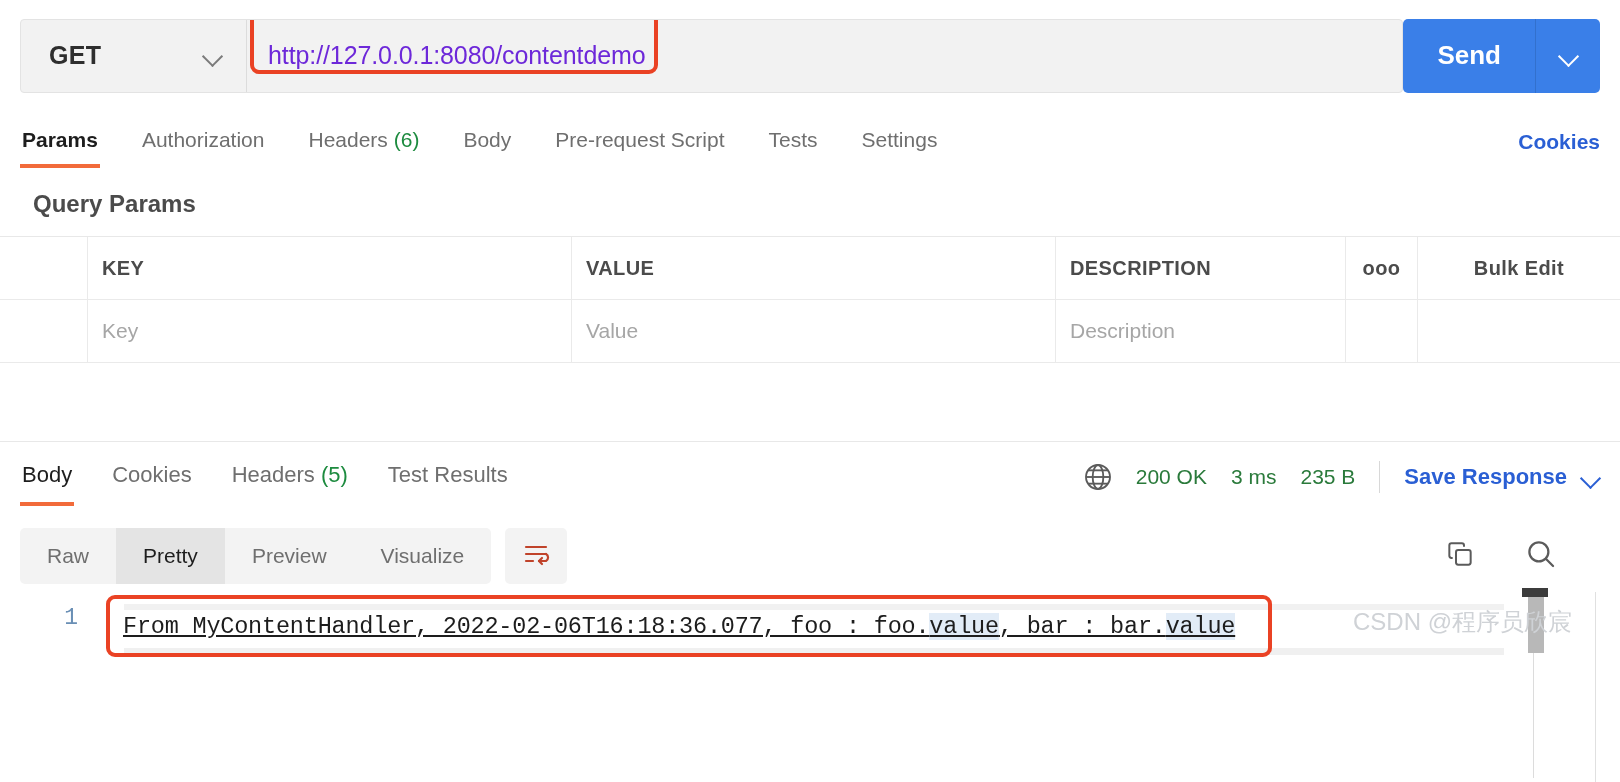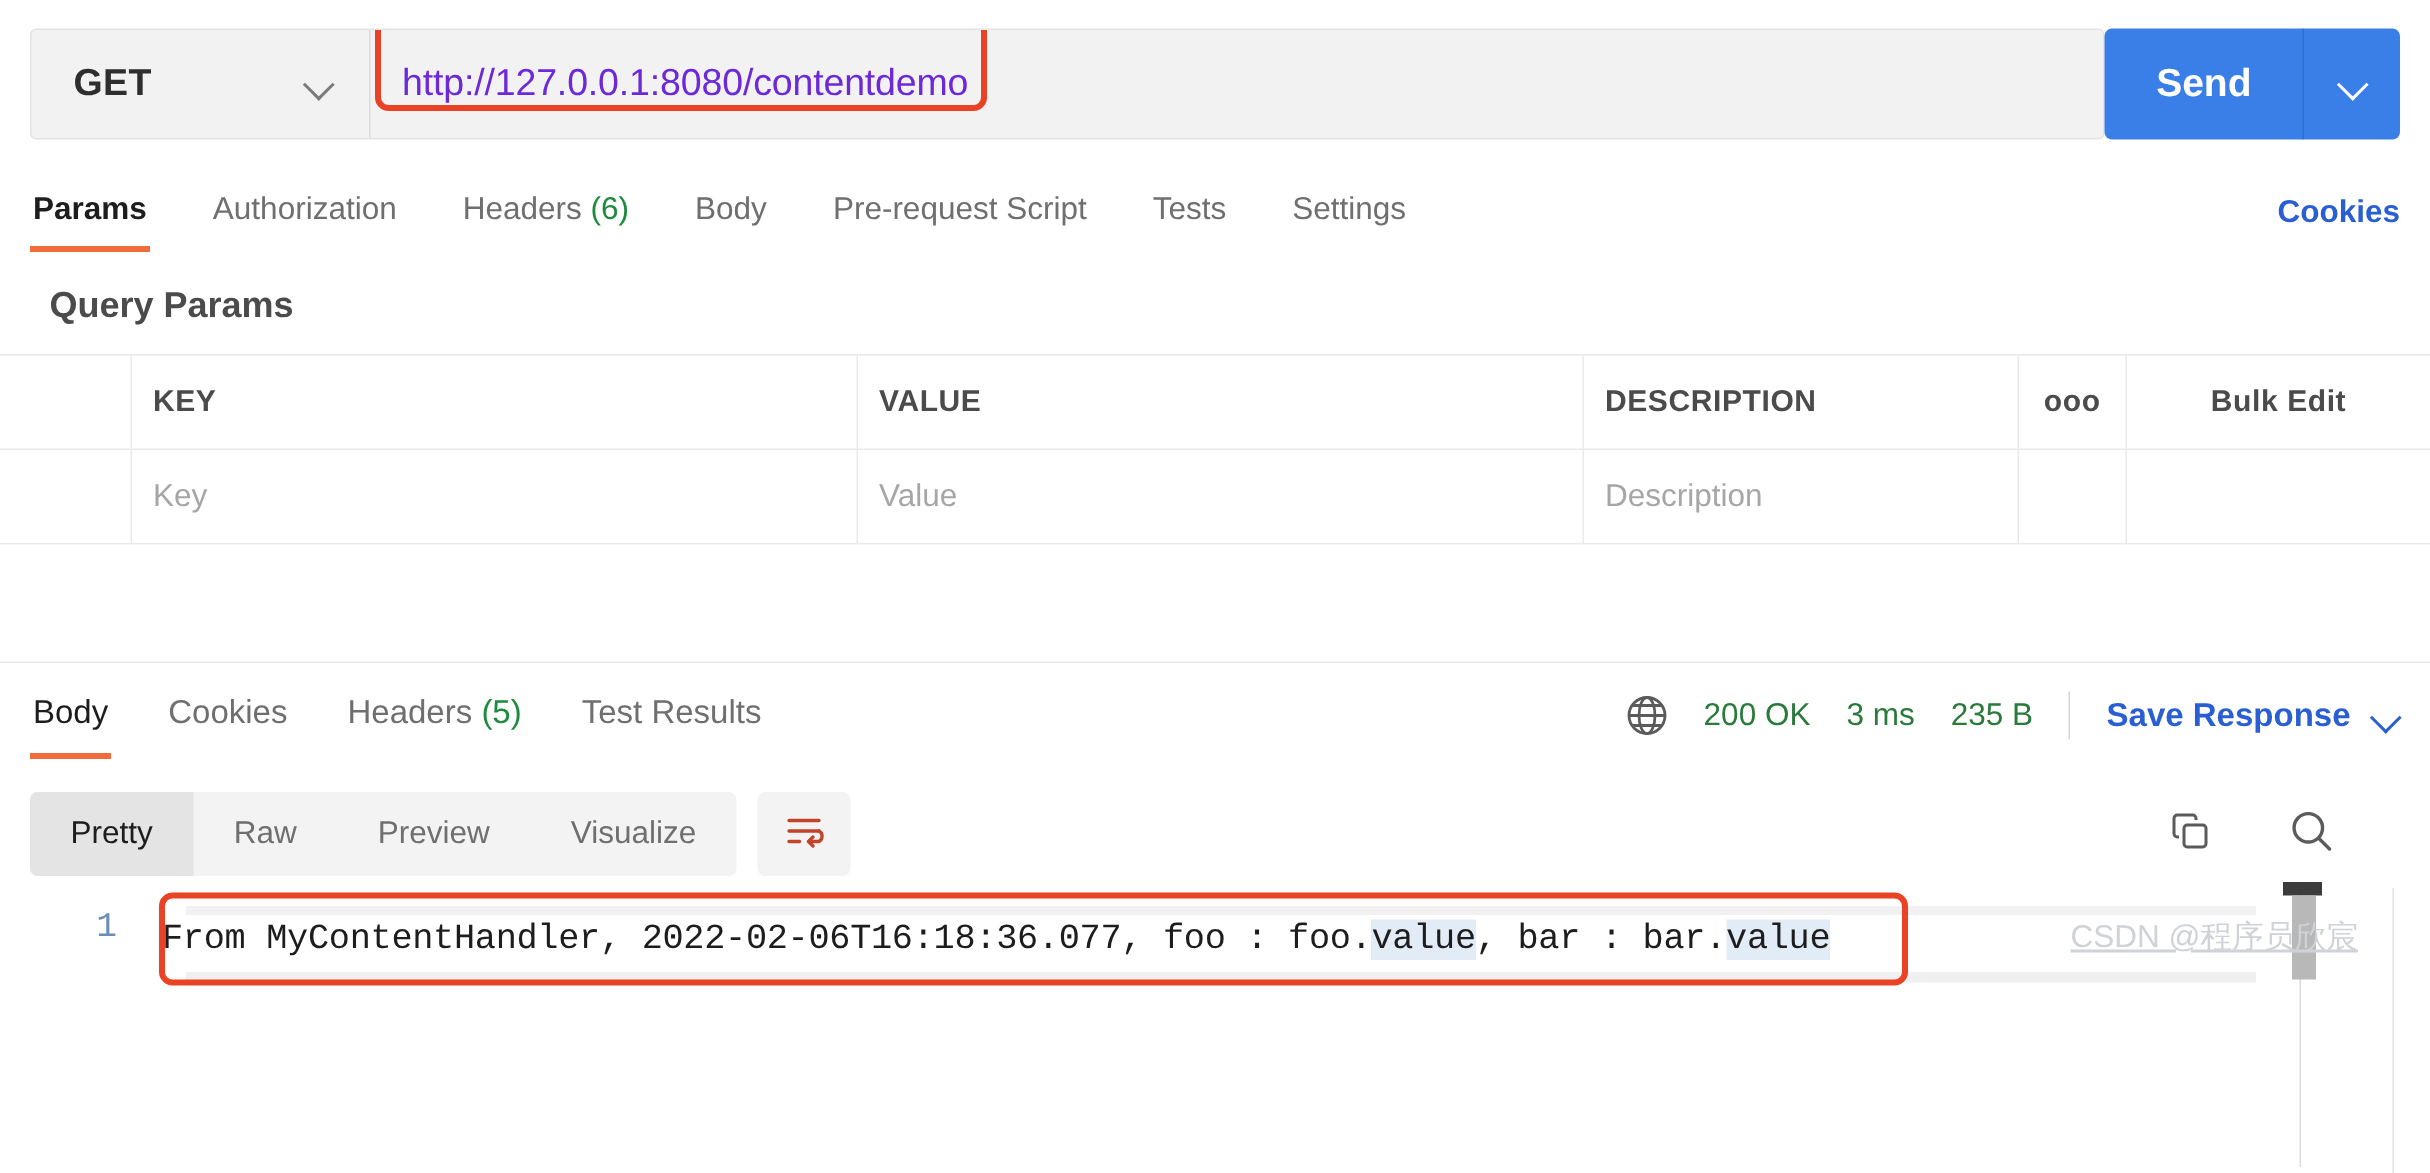--- a/index.html
+++ b/index.html
@@ -150,36 +150,36 @@
   .gutter {
     position:absolute; left:0; top:0; width:100px; height:190px;
     display:flex; justify-content:flex-end; padding: 13px 22px 0 0;
   }
   .lineno { font-family:"Liberation Mono", monospace; font-size:23px; color:#6a8fb5; }
   .code-highlight {
     position:absolute; left:106px; top:3px; width:1166px; height:62px;
     border:4px solid #ea4224; border-radius:9px; pointer-events:none;
   }
   .code-line {
-    position:absolute; left:108px; top:13px; width:1390px; height:42px;
+    position:absolute; left:123px; top:13px; width:1390px; height:42px;
     display:flex; align-items:center;
     font-family:"Liberation Mono", monospace; font-size:23.5px; color:#1d1d1d;
-    white-space:pre; letter-spacing: -0.2px;
+    white-space:pre; letter-spacing: -0.2px; text-decoration: underline;
   }
   .hl { background:#e2ecf7; }
   .code-underline { position:absolute; left:124px; top:56px; width:1380px; height:7px; background:#f0f0f0; }
   .code-underline2 { position:absolute; left:124px; top:12px; width:1380px; height:6px; background:#f1f1f1; }
   .vscroll { position:absolute; right:86px; top:-4px; width:1px; height:190px; background:#dcdcdc; }
   .vscroll-cap { position:absolute; right:72px; top:-4px; width:26px; height:9px; background:#3c3c3c; }
   .vscroll-thumb { position:absolute; right:76px; top:5px; width:16px; height:56px; background:#b8b8b8; }
   .right-edge { position:absolute; right:24px; top:0px; width:1px; height:190px; background:#e0e0e0; }
 
   .watermark {
     position:absolute; right:48px; bottom:12px;
-    font-size:21px; color:#cfd2d6; white-space:nowrap;text-decoration:underline;
+    font-size:24px; color:#cfd2d6; white-space:nowrap;
   }
 </style>
 </head>
 <body>
 
 <div class="app">
 
   <div class="url-row">
     <div class="method-url-wrap">
       <div class="method-select">
@@ -295,25 +295,25 @@
       <span class="meta-sep"></span>
       <span class="save-resp">Save Response</span>
       <span class="save-caret">
         <span class="chev"></span>
       </span>
     </div>
   </div>
 
   <div class="view-bar">
     <div class="seg-group">
+      <div class="seg">
+        <span>Raw</span>
+      </div>
       <div class="seg active">
         <span>Pretty</span>
-      </div>
-      <div class="seg">
-        <span>Raw</span>
       </div>
       <div class="seg">
         <span>Preview</span>
       </div>
       <div class="seg">
         <span>Visualize</span>
       </div>
     </div>
 
 

